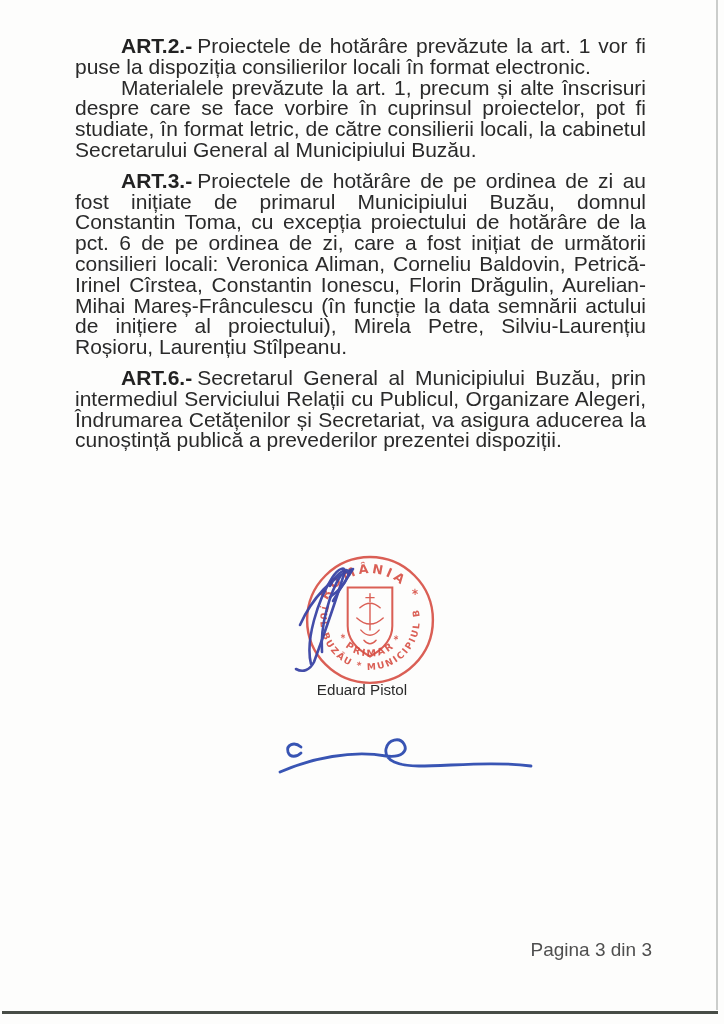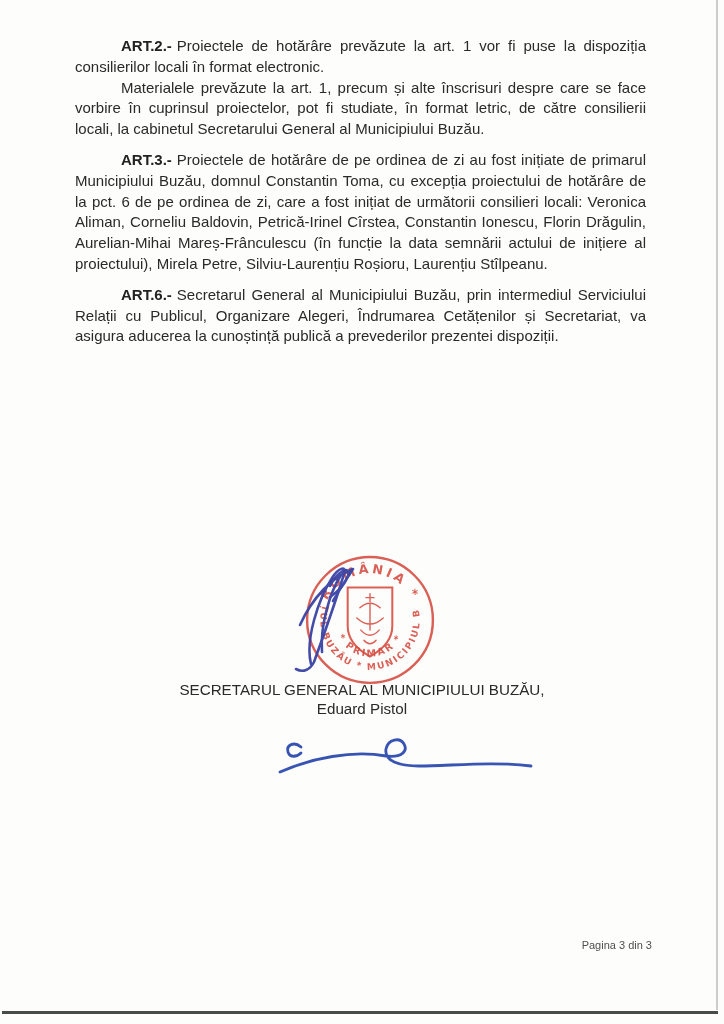--- a/index.html
+++ b/index.html
@@ -4,34 +4,34 @@
 <style>
   html,body{margin:0;padding:0;background:#e9e9e9;}
   .page{
     position:relative;width:724px;height:1024px;margin:0 auto;
     background:#fdfdfc;overflow:hidden;
     font-family:"Liberation Sans","DejaVu Sans",sans-serif;
     color:#2a2a2a;
   }
   .content{position:absolute;left:75px;right:78px;top:36px;}
   p.para{
-    margin:0 0 10px;font-size:15px;line-height:20.8px;
+    margin:0 0 10px;font-size:21px;line-height:20.8px;
     text-align:justify;text-indent:46px;
   }
   p.para.no-gap{margin-bottom:0;}
   .art-label{font-weight:700;color:#222;}
   .art-label:not(:empty){margin-right:5px;}
   .center-block{position:absolute;left:0;right:0;text-align:center;}
   .mayor{top:514px;font-size:15.2px;line-height:19px;}
   .countersign{top:681px;font-size:15.2px;line-height:18.5px;}
   .stamp{position:absolute;left:299px;top:551px;width:142px;height:142px;}
   .stamp svg text{font-family:"DejaVu Sans","Liberation Sans",sans-serif;font-weight:700;}
   .sig-overlay{position:absolute;left:0;top:0;width:724px;height:1024px;pointer-events:none;}
   .footer-left{position:absolute;left:89px;top:889px;font-size:15.2px;line-height:18.5px;}
-  .page-indicator{position:absolute;right:72px;top:939px;font-size:11px;color:#4f4f4f;padding-left:25px;}
+  .page-indicator{position:absolute;right:72px;top:939px;font-size:19px;color:#4f4f4f;padding-left:25px;}
   .scan-bottom{position:absolute;left:2px;right:6px;top:1011px;height:3px;background:#474c46;}
   .scan-right{position:absolute;top:0;height:1010px;right:6px;width:2px;background:#cbcdcb;}
 </style>
 </head>
 <body>
 
 <div class="page">
 
   <div class="content">
     <p class="para no-gap"><span class="art-label">ART.2.-</span><span>Proiectele de hotărâre prevăzute la art. 1 vor fi puse la dispoziția consilierilor locali în format electronic.</span></p>
@@ -77,21 +77,20 @@
       <path d="M 300,625 C 312,598 333,576 353,569 C 346,580 338,592 333,601"></path>
       <path d="M 330,586 C 338,570 351,565 348,576 C 344,586 336,593 330,597"></path>
     </g>
     <g fill="none" stroke-width="2.8" stroke-linecap="round" stroke-linejoin="round" opacity="0.95" stroke="#2e4cb0">
       <path d="M 301,747 C 294,741 286,745 288,752 C 290,758 297,757 301,753"></path>
       <path d="M 280,772 C 312,758 352,750 386,756 C 402,758 408,751 404,744 C 400,737 388,739 386,749 C 384,761 399,766 419,766 C 450,766 492,761 531,766"></path>
     </g>
   </svg>
 
   <div class="center-block countersign">
-    <div>SECRETARUL GENERAL AL MUNICIPIULUI BUZĂU,</div>
     <div>Eduard Pistol</div>
   </div>
 
 
   <div class="page-indicator">Pagina 3 din 3</div>
 
   <div class="scan-bottom"></div>
   <div class="scan-right"></div>
 
 </div>

